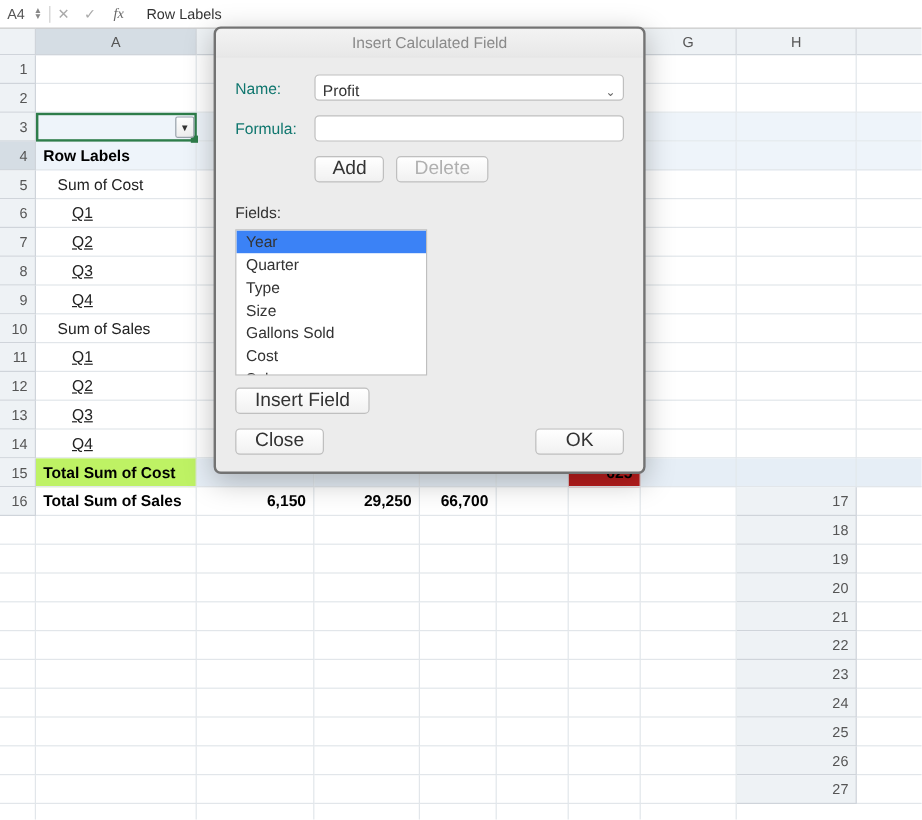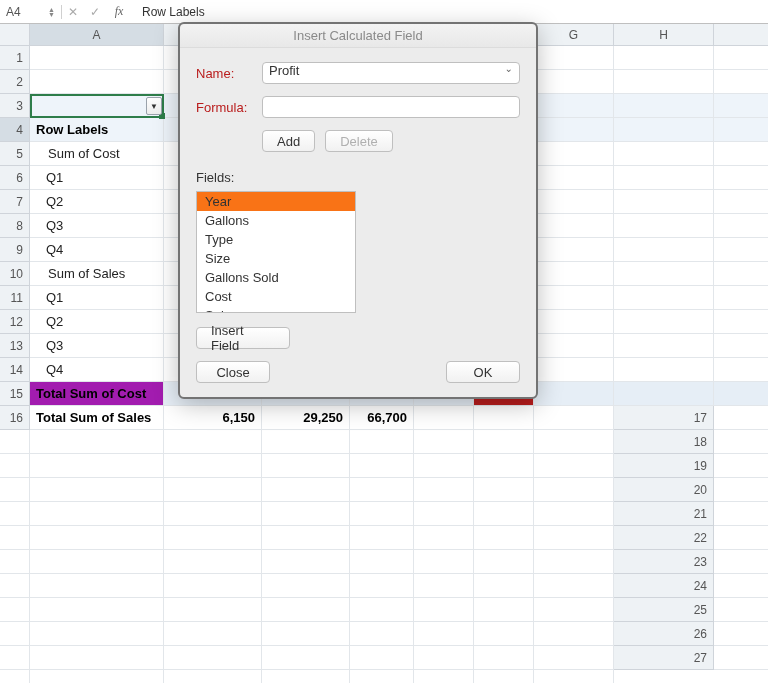--- a/index.html
+++ b/index.html
@@ -18,21 +18,21 @@
   
   .formula-bar {
     display: flex;
     align-items: center;
     height: 24px;
     border-bottom: 1px solid #bfbfbf;
     background: #ffffff;
     font-size: 12px;
   }
   .namebox {
-    width: 62px;
+    width: 42px;
     padding: 0 6px;
     display: flex;
     align-items: center;
     justify-content: space-between;
     border-right: 1px solid #d0d0d0;
     color: #555;
   }
   .namebox .stepper {
     display: flex;
     flex-direction: column;
@@ -79,21 +79,21 @@
     height: 24px;
     display: flex;
     align-items: center;
     padding: 0 6px;
     white-space: nowrap;
     overflow: hidden;
   }
   .cell.num { justify-content: flex-end; font-variant-numeric: tabular-nums; }
   .cell.bold { font-weight: 700; color: #000; }
   .cell.ind1 { padding-left: 18px; }
-  .cell.ind2 { padding-left: 16px; }
+  .cell.ind2 { padding-left: 30px; text-decoration: underline; }
 
   .active-cell {
     position: absolute;
     left: 30px;
     top: 94px; 
     width: 134px;
     height: 24px;
     border: 2px solid #2e7d4a;
     pointer-events: none;
     z-index: 2;
@@ -136,56 +136,56 @@
     height: 24px;
     display: flex; align-items: center; justify-content: center;
     color: #8a8a8a;
     font-size: 13px;
     border-bottom: 1px solid #dcdcdc;
     background: linear-gradient(#f3f3f3,#e8e8e8);
     border-radius: 6px 6px 0 0;
   }
   .dialog-body { padding: 14px 16px 12px 16px; }
   .form-row { display: flex; align-items: center; margin-bottom: 12px; }
-  .form-row label { width: 66px; color: #b91c1c; }
+  .form-row label { width: 66px; color: #0f766e; }
   .txt, .combo {
     flex: 1;
     height: 22px;
     border: 1px solid #bfbfbf;
     border-radius: 4px;
     background: #fff;
     padding: 0 6px;
     font-size: 13px;
-    display: flex; align-items: flex-start; justify-content: space-between;
+    display: flex; align-items: flex-end; justify-content: space-between;
   }
   .combo .chev { font-size: 10px; color: #666; }
   .btn {
     height: 22px;
     padding: 0 14px;
     border: 1px solid #bfbfbf;
     border-radius: 4px;
     background: linear-gradient(#ffffff,#f1f1f1);
-    font-size: 13px;
+    font-size: 16px;
     color: #333;
     display: inline-flex; align-items: center; justify-content: center;
   }
   .btn.disabled { color: #b0b0b0; }
   .btn-row { display: flex; gap: 10px; margin-left: 66px; }
 
   .fields-label { margin-top: 18px; margin-bottom: 6px; color: #333; }
   .listbox {
     width: 160px;
     height: 122px;
     background: #fff;
     border: 1px solid #bfbfbf;
     overflow: hidden;
     font-size: 13px;
   }
   .listbox .item { padding: 2px 8px; }
-  .listbox .item.sel { background: #f97316; }
+  .listbox .item.sel { background: #3b82f6; }
 
   .dialog-footer {
     display: flex;
     justify-content: space-between;
     gap: 12px;
     padding: 0 16px 14px 16px;
   }
   .dialog-footer .btn { width: 74px; }
 </style>
 </head>
@@ -350,21 +350,21 @@
     <div class="cell ind2">Q4</div>
     <div class="cell"></div>
     <div class="cell"></div>
     <div class="cell"></div>
     <div class="cell"></div>
     <div class="cell num">575</div>
     <div class="cell"></div>
     <div class="cell"></div>
     <div class="cell"></div>
     <div class="rowhdr">15</div>
-    <div class="cell bold" style="background: #a21caf;">Total Sum of Cost</div>
+    <div class="cell bold" style="background: #bef264;">Total Sum of Cost</div>
     <div class="cell bold" style="background: rgb(230, 238, 246);"></div>
     <div class="cell bold" style="background: rgb(230, 238, 246);"></div>
     <div class="cell bold" style="background: rgb(230, 238, 246);"></div>
     <div class="cell bold" style="background: rgb(230, 238, 246);"></div>
     <div class="cell num bold" style="background: #b91c1c;">625</div>
     <div class="cell bold" style="background: rgb(230, 238, 246);"></div>
     <div class="cell bold" style="background: rgb(230, 238, 246);"></div>
     <div class="cell bold" style="background: rgb(230, 238, 246);"></div>
     <div class="rowhdr">16</div>
     <div class="cell bold">Total Sum of Sales</div>
@@ -508,27 +508,27 @@
       <input class="txt" value="" style="">
     </div>
     <div class="btn-row">
       <div class="btn">Add</div>
       <div class="btn disabled">Delete</div>
     </div>
 
     <div class="fields-label">Fields:</div>
     <div class="listbox" id="fields-list">
         <div class="item sel">Year</div>
-        <div class="item">Gallons</div>
+        <div class="item">Quarter</div>
         <div class="item">Type</div>
         <div class="item">Size</div>
         <div class="item">Gallons Sold</div>
         <div class="item">Cost</div>
         <div class="item">Sales</div>
       </div>
     <div style="height:10px"></div>
-    <div class="btn" style="width:94px">Insert Field</div>
+    <div class="btn" style="width:112px">Insert Field</div>
   </div>
   <div class="dialog-footer">
     <div class="btn">Close</div>
     <div class="btn">OK</div>
   </div>
 </div>
 
 </body></html>

